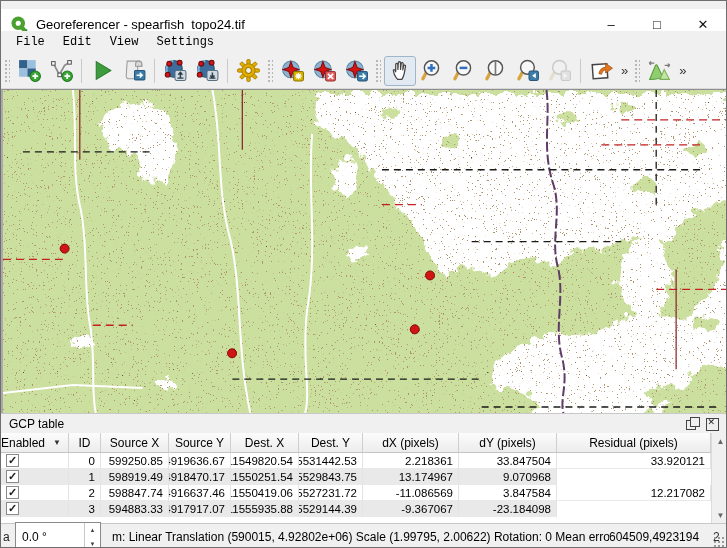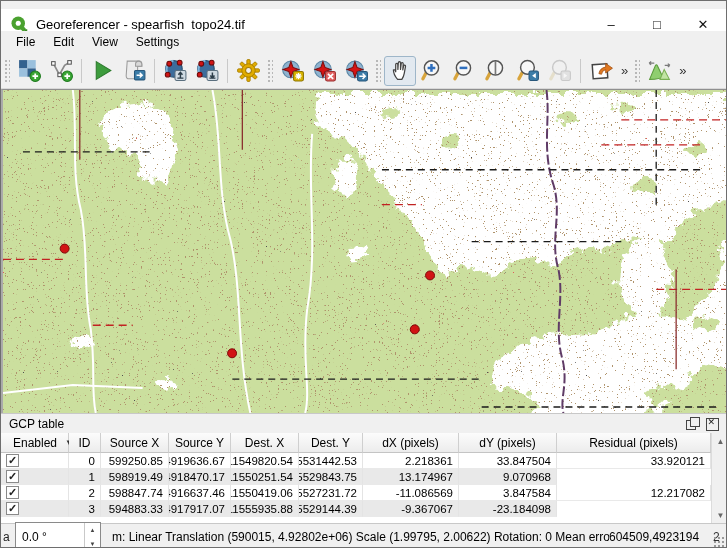--- a/index.html
+++ b/index.html
@@ -13,21 +13,21 @@
   .titlebar{ position:absolute; left:0; top:0; width:100%; height:30px;
     background:#ffffff; display:flex; align-items:center;margin-top:8px; }
   .app-icon{ width:18px; height:18px; margin:0 8px 0 9px; flex:0 0 auto; }
   .title-text{ font-size:13px; color:#000; }
   .win-buttons{ margin-left:auto; display:flex; height:100%; }
   .win-btn{ width:46px; height:100%; display:flex; align-items:center;
     justify-content:center; font-size:13px; color:#111; cursor:default; }
   
   .menubar{ position:absolute; left:0; top:30px; width:100%; height:22px;
     background:#f0f0f0; display:flex; align-items:center; padding-left:6px; }
-  .menu-item{ padding:14px 9px; font-size:12px; }
+  .menu-item{ padding:14px 9px; font-size:12px;font-family:Liberation Mono, monospace; }
   
   .toolbar{ position:absolute; left:0; top:52px; width:100%; height:36px;
     background:#f0f0f0; display:flex; align-items:center;
     border-bottom:1px solid #d9d9d9; }
   .tb-handle{ width:6px; height:24px; margin:0 3px;
     background-image:radial-gradient(#b8b8b8 1px, transparent 1.1px);
     background-size:4px 4px; }
   .tb-sep{ width:1px; height:24px; background:#c9c9c9; margin:0 4px; }
   .tb-btn{ width:32px; height:30px; display:flex; align-items:center;
     justify-content:center; border:1px solid transparent; border-radius:3px; }
@@ -55,21 +55,21 @@
   .close-icon::after{ content:"✕"; position:absolute; left:2.5px; top:0.2px; font-size:9px; color:#222;}
   
   .gcp-table{ position:absolute; left:0; top:432px; width:710px; height:88px;
     background:#fff; font-size:11.5px; }
   .tbl-row{ display:grid;
     grid-template-columns:68px 32px 68px 62px 68px 64px 96px 98px 154px; }
   .tbl-header{ height:20px; }
   .tbl-header .cell{ background:linear-gradient(#fcfcfc,#ececec);
     border-right:1px solid #cfcfcf; border-bottom:1px solid #c4c4c4;
     display:flex; align-items:center; justify-content:center; font-size:12px; }
-  .tbl-header .cell.first{ justify-content:flex-start; padding-left:12px; gap:8px;}
+  .tbl-header .cell.first{ justify-content:flex-start; padding-left:0; gap:8px;}
   .sort-arrow{ font-size:8px; color:#333; }
   .body-row{ height:16px; }
   .body-row .cell{ border-right:1px solid #e4e4e4; border-bottom:1px solid #e9e9e9;
     display:flex; align-items:center; justify-content:flex-end; padding-right:5px;
     overflow:hidden; white-space:nowrap; }
   .body-row.alt .cell{ background:#e9e9e9; }
   .body-row .cell.chk{ justify-content:flex-start; padding-left:5px; }
   .checkbox{ width:13px; height:13px; background:#fff; border:1px solid #8a8a8a;
     display:flex; align-items:center; justify-content:center;
     font-size:11px; font-weight:bold; color:#222; line-height:1; }

